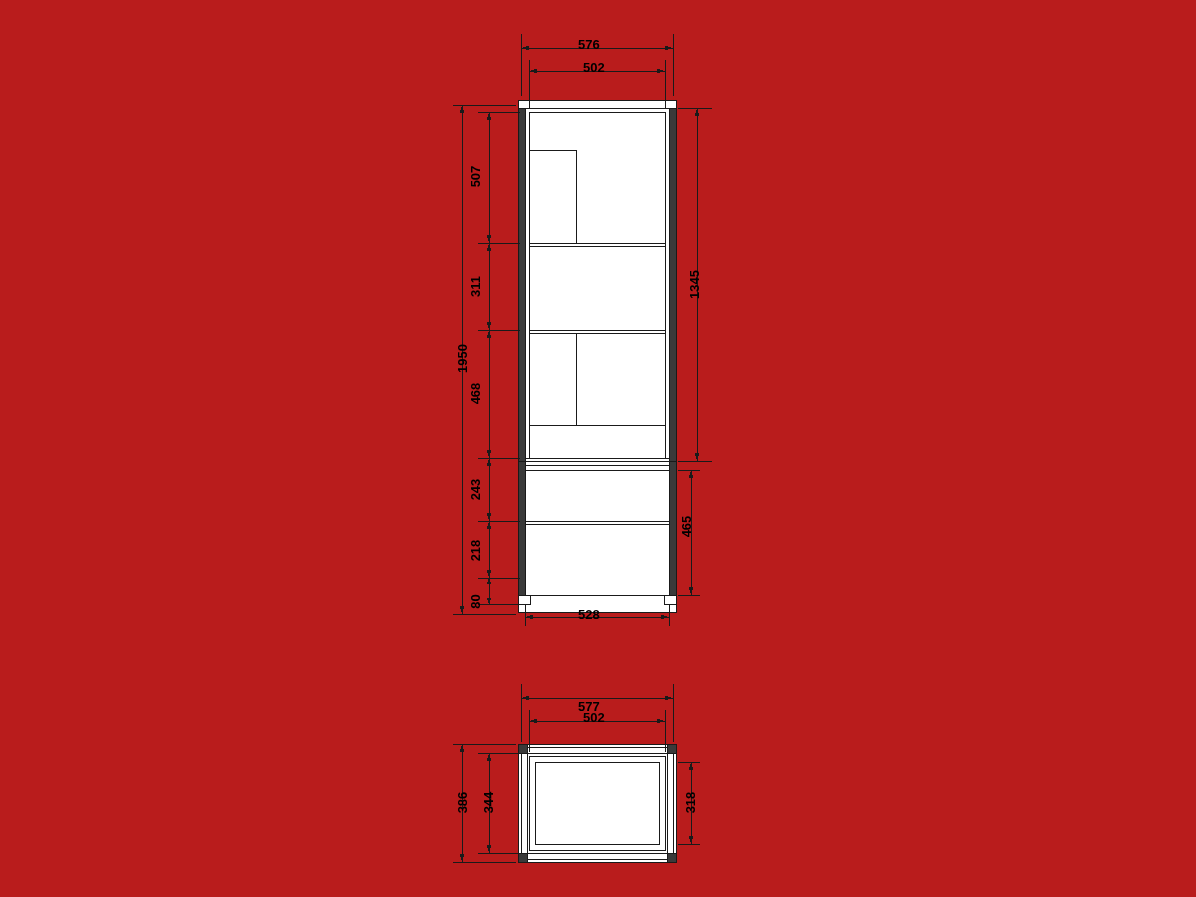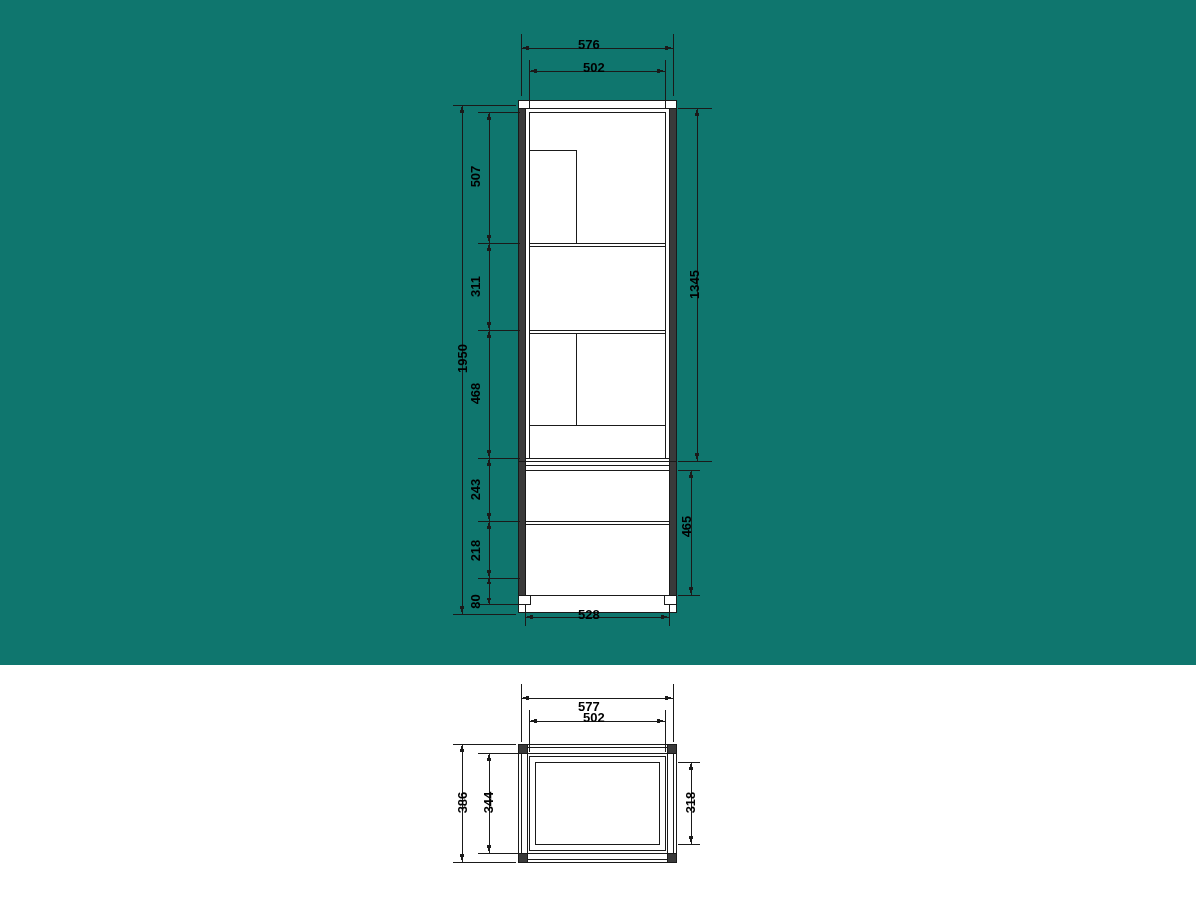--- a/index.html
+++ b/index.html
@@ -10,22 +10,22 @@
   body {
     width: 1196px;
     height: 897px;
     font-family: "Liberation Sans", sans-serif;
     color: #1a1a1a;
     overflow: hidden;
   }
   #stage {
     position: relative;
     width: 1196px;
-    height: 665px;
-    background: #0f766e;
+    height: 897px;
+    background: #b91c1c;
   }
   svg.drawing {
     position: absolute;
     left: 0;
     top: 0;
     width: 1196px;
     height: 897px;
     display: block;
   }
   .dimlabel {

